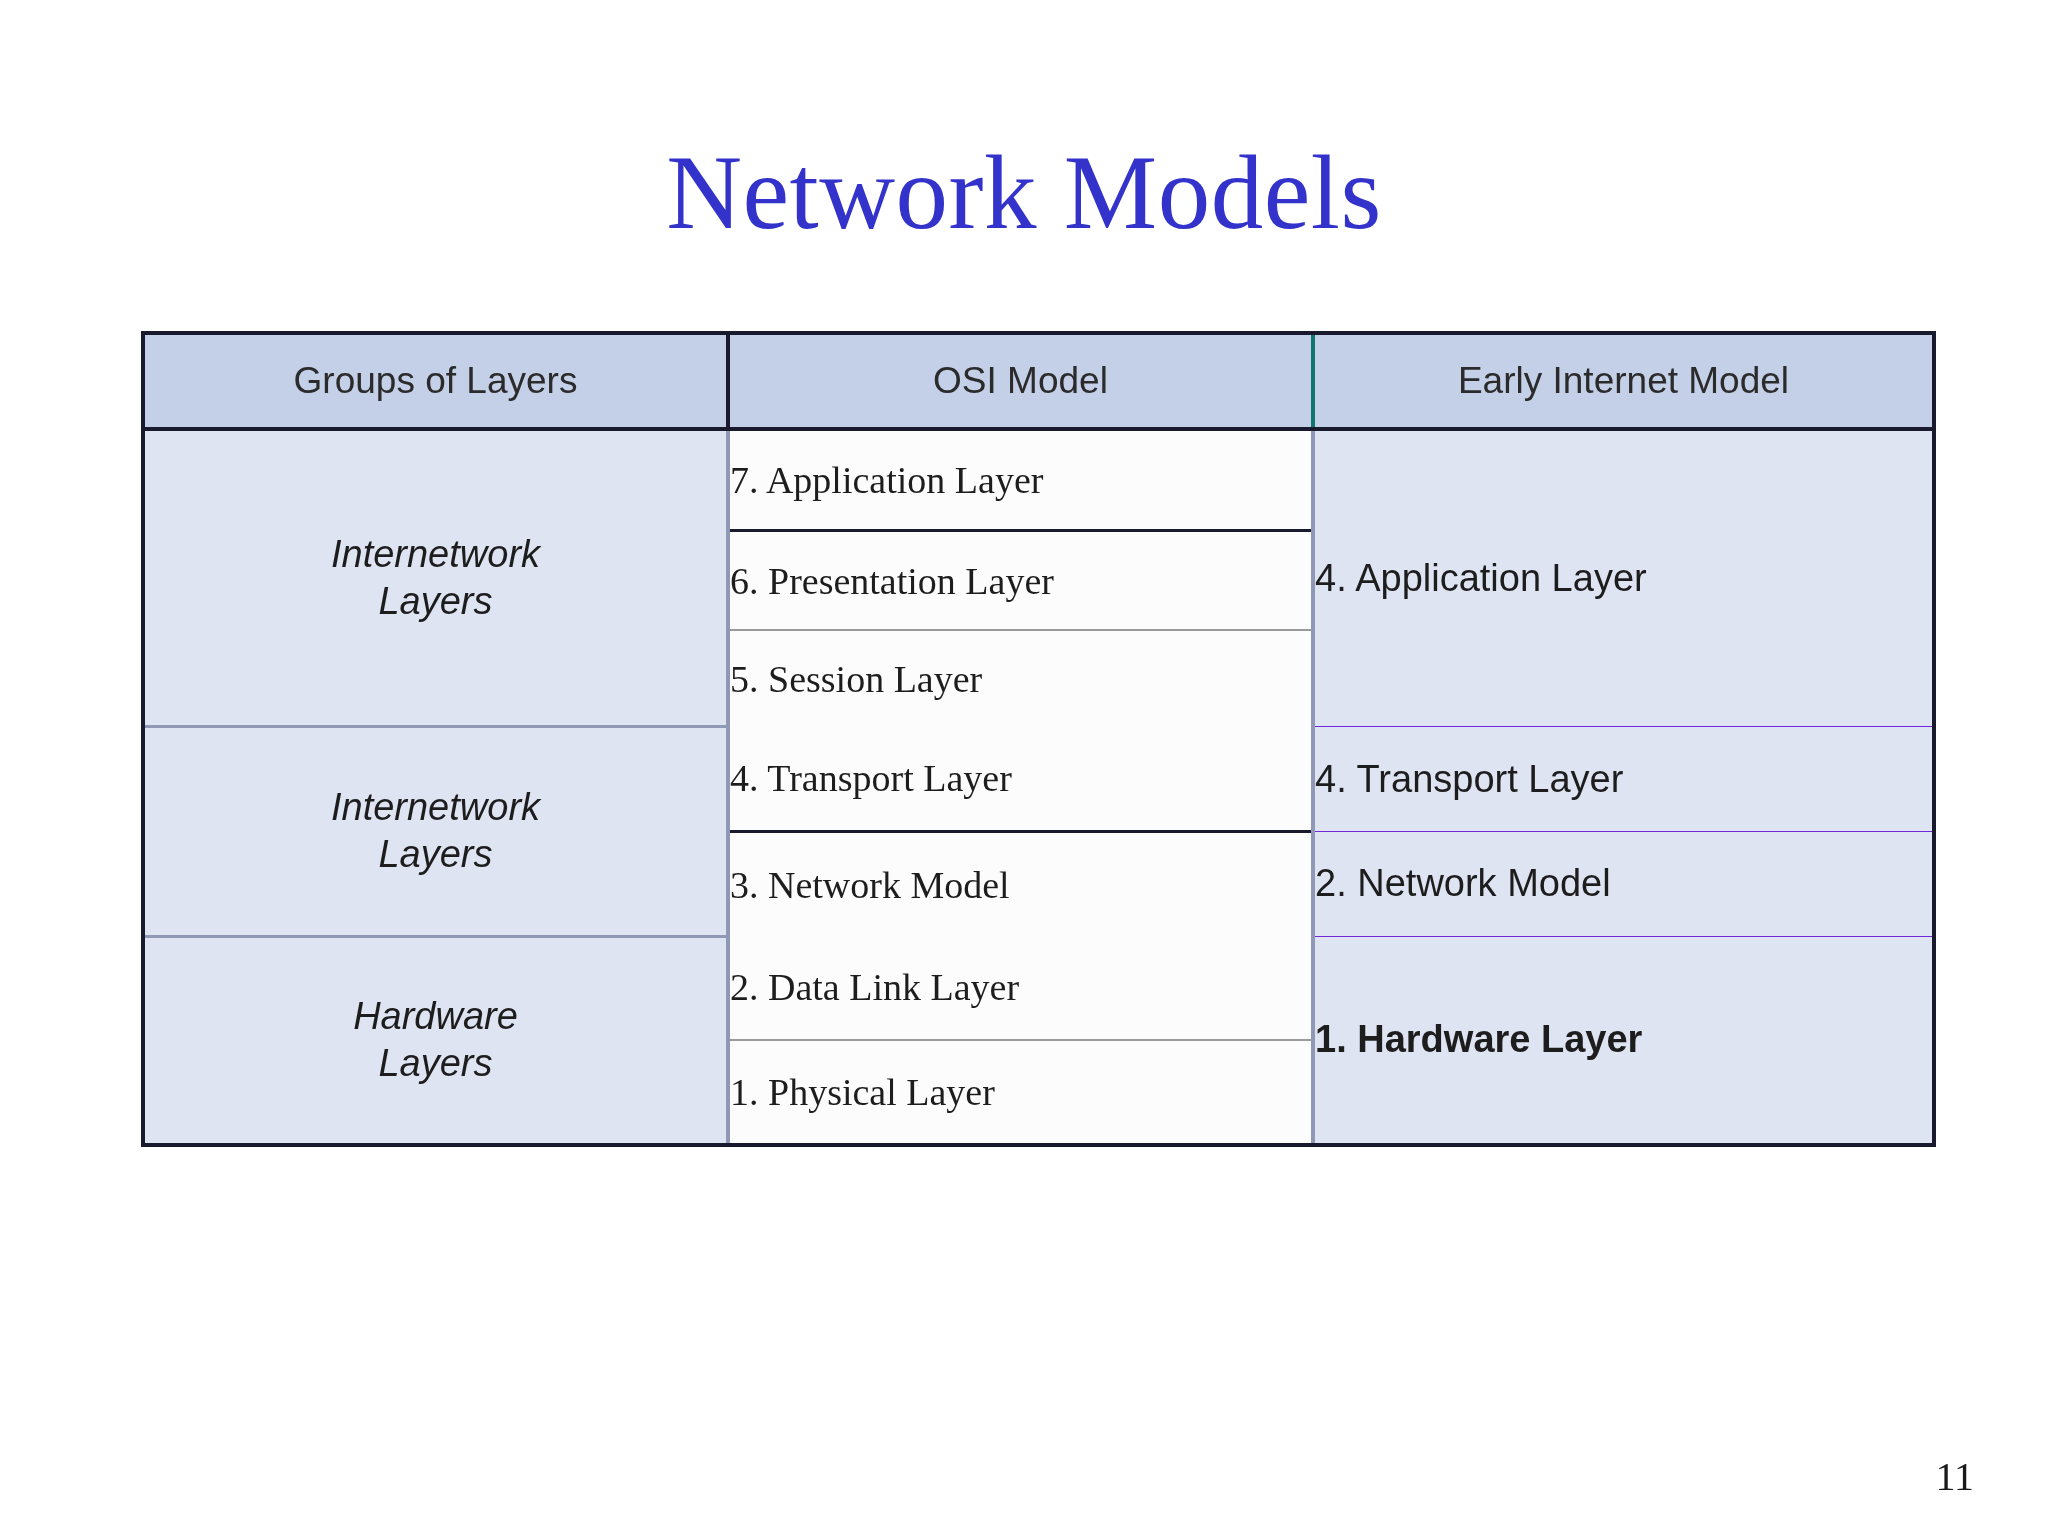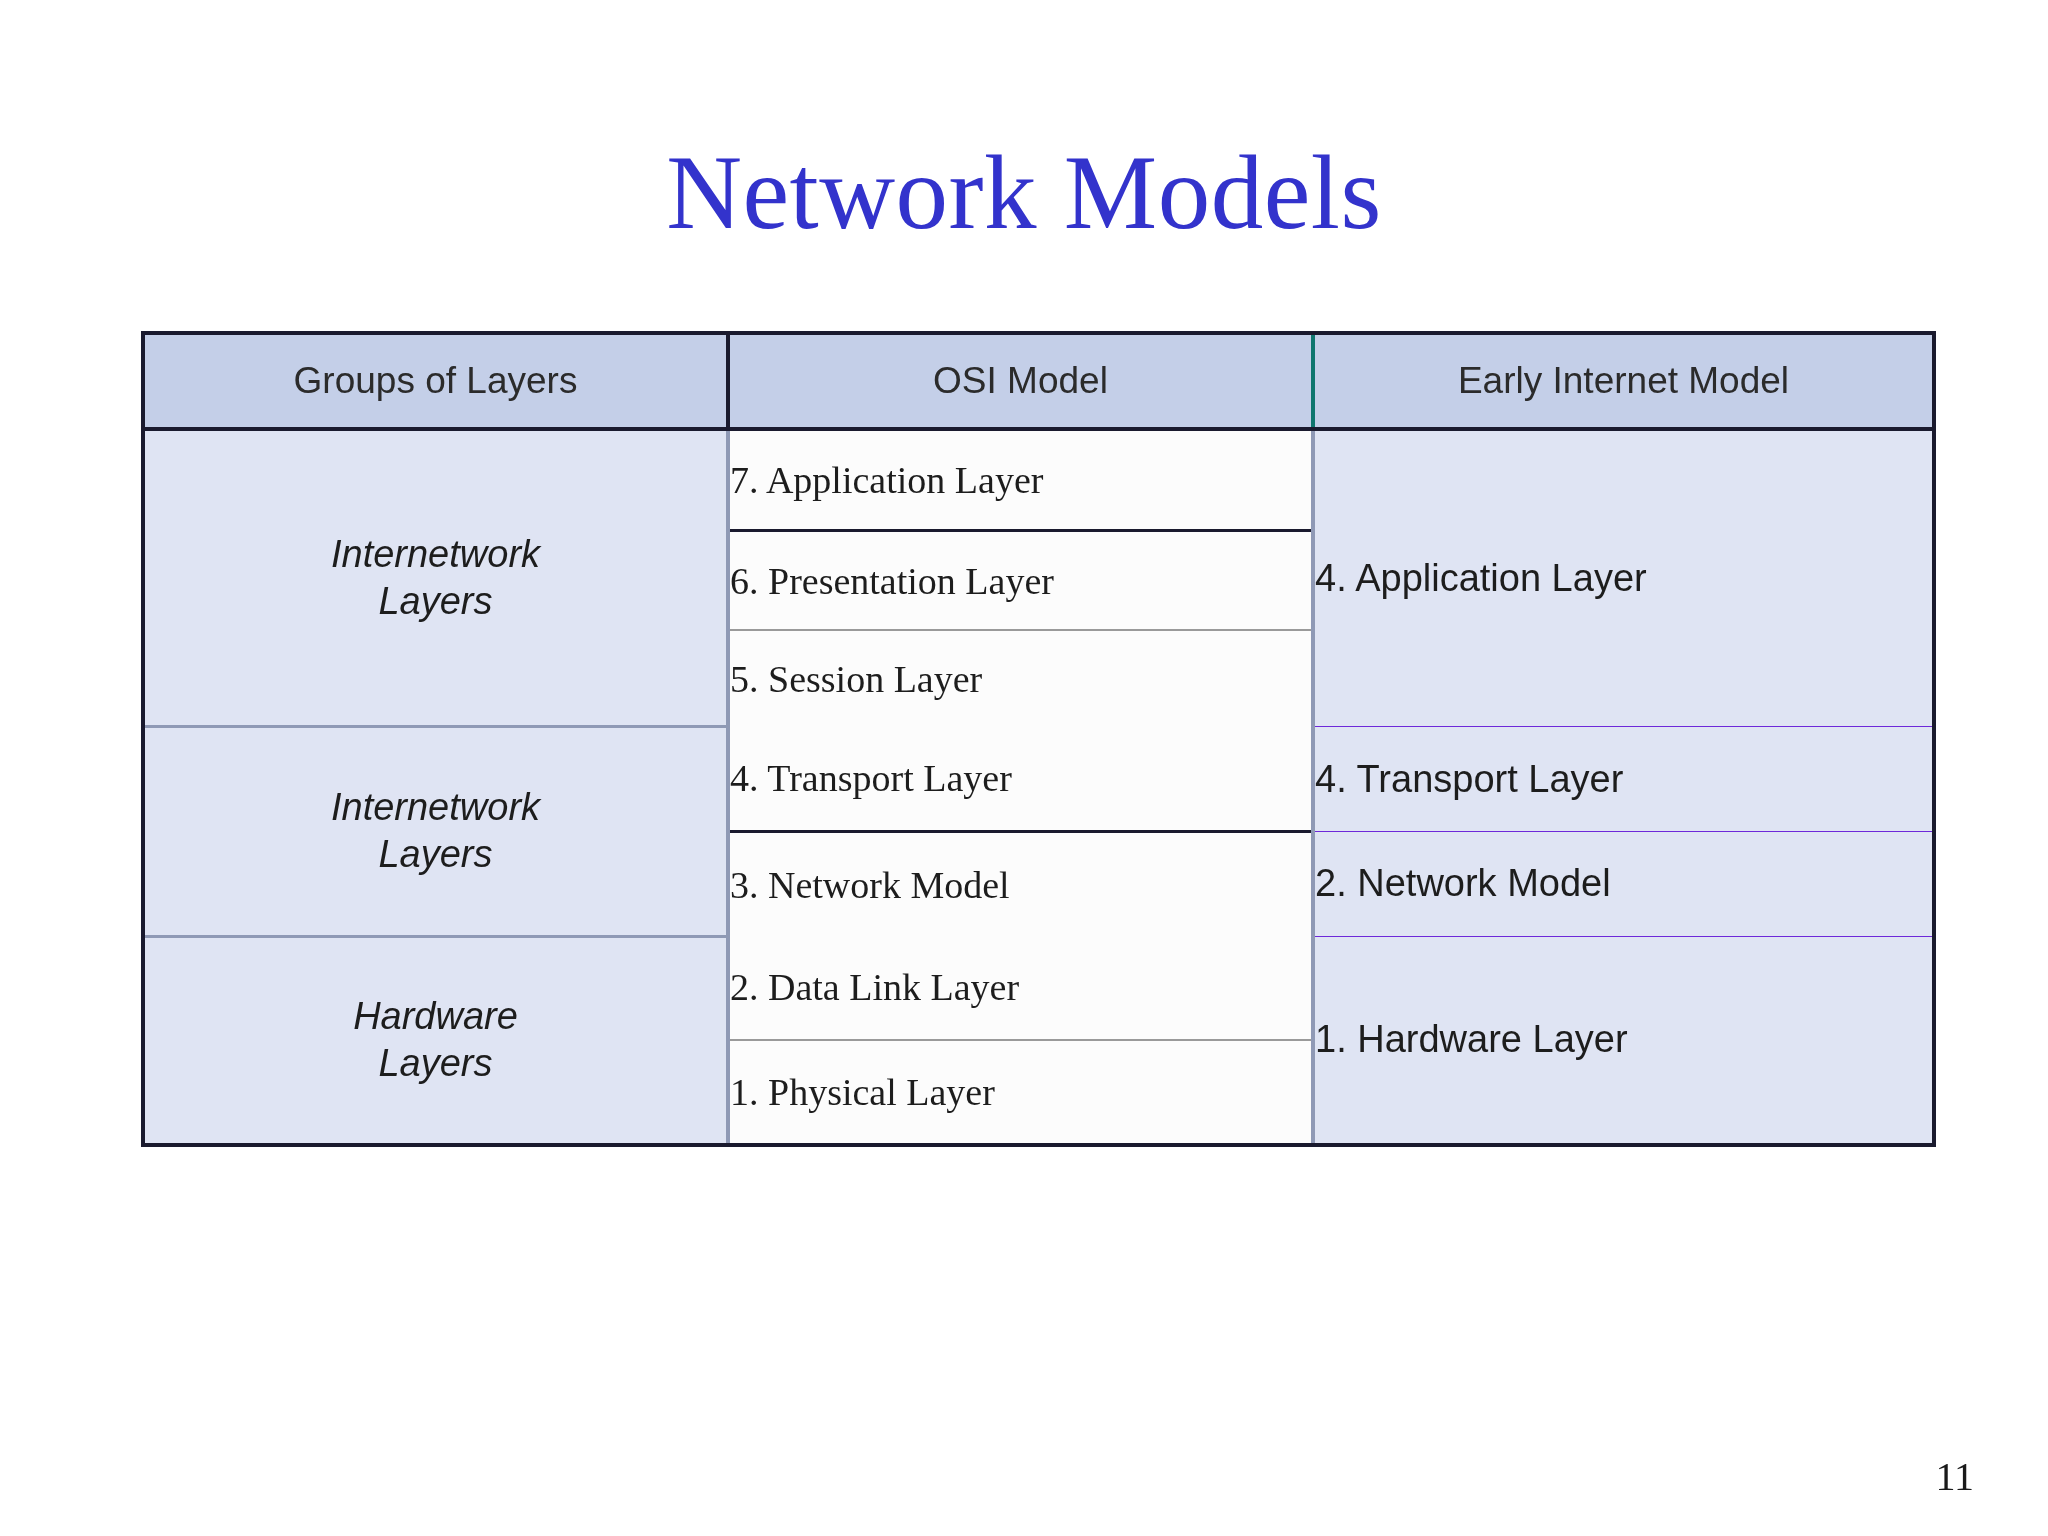--- a/index.html
+++ b/index.html
@@ -101,21 +101,21 @@
 
   
   td.early-cell {
     background: #dfe4f3;
     color: #1d1d1d;
     font-size: 38px;
     text-align: left;
     padding-left: 30px;
     border-bottom: 1px solid #6d28d9;
   }
-  td.early-cell.last { border-bottom: none; }
+  td.early-cell.last { border-bottom: none; font-weight: bold; }
 
   
   .page-number {
     position: absolute;
     right: 74px;
     bottom: 36px;
     font-family: "Liberation Serif", serif;
     font-size: 40px;
     color: #1a1a1a;
     margin-left: 42px;

